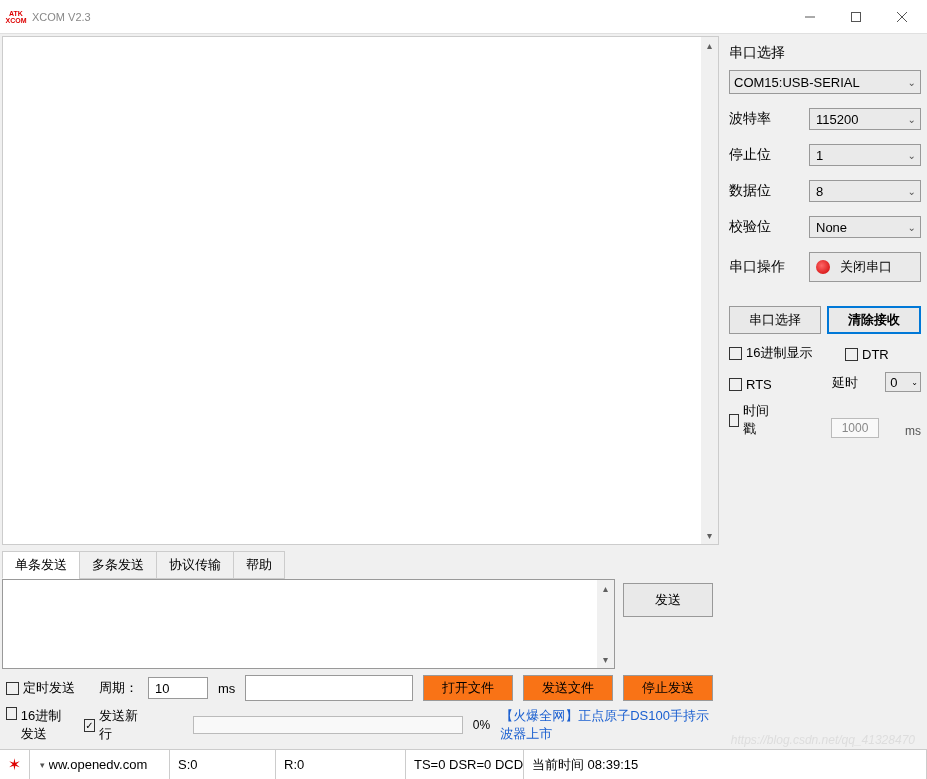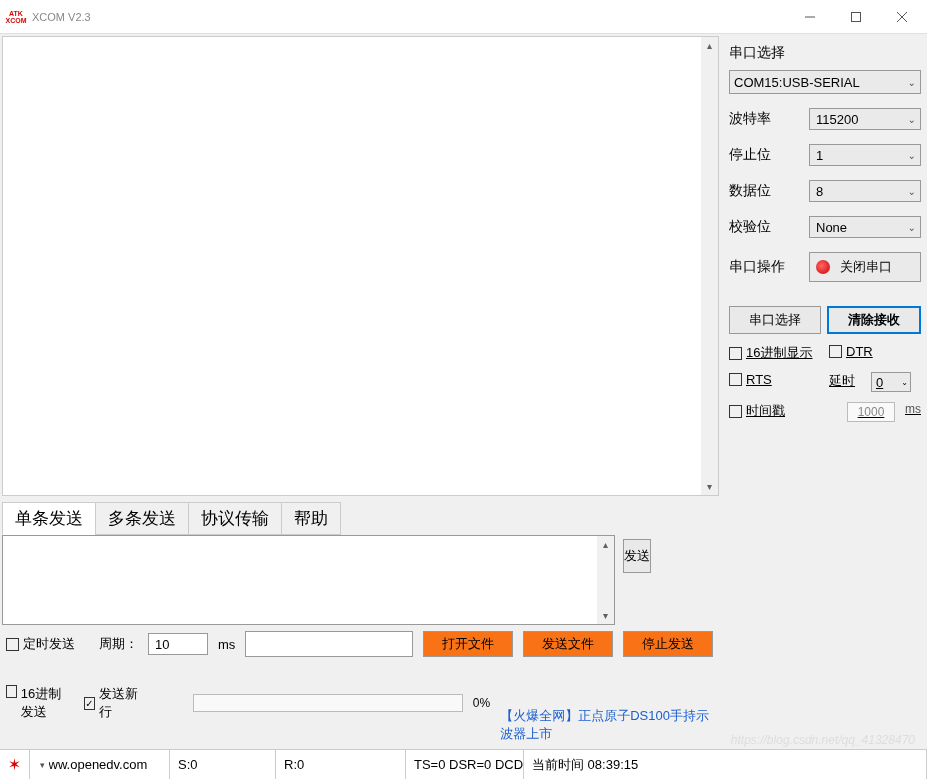--- a/index.html
+++ b/index.html
@@ -23,43 +23,43 @@
 .combo .arrow-dn { position: absolute; right: 4px; font-size: 10px; color: #555; }
 .row { display: flex; align-items: center; margin-bottom: 14px; }
 .row .lbl { width: 80px; font-size: 14px; }
 .row .sel { flex: 1; height: 22px; border: 1px solid #999; background: #eaeaea; display: flex; align-items: center; padding: 0 6px; position: relative; }
 .row .sel .arrow-dn { position: absolute; right: 4px; font-size: 10px; color: #555; }
 .op-btn { flex: 1; height: 30px; border: 1px solid #999; background: #eaeaea; display: flex; align-items: center; padding: 0 6px; cursor: pointer; }
 .red-dot { width: 14px; height: 14px; border-radius: 50%; background: radial-gradient(circle at 40% 40%, #f66, #c00); margin-right: 10px; }
 .btn-row { display: flex; gap: 6px; margin: 24px 0 10px 0; }
 .btn { flex: 1; height: 28px; border: 1px solid #999; background: #e9e9e9; display: flex; align-items: center; justify-content: center; cursor: pointer; }
 .btn.active { border: 2px solid #0078d7; font-weight: bold; }
-.chk-row { display: flex; align-items: flex-start; margin-bottom: 10px; gap: 6px; text-decoration: underline; }
+.chk-row { display: flex; align-items: flex-end; margin-bottom: 10px; gap: 22px; }
 .chk { width: 13px; height: 13px; border: 1px solid #333; margin-right: 4px; display: inline-flex; align-items: center; justify-content: center; font-size: 10px; }
 .chk.checked::after { content: "✓"; }
 .small-sel { width: 40px; height: 20px; border: 1px solid #999; background: #eaeaea; display: flex; align-items: center; padding: 0 4px; position: relative; font-size: 12px;}
 .small-sel .arrow-dn { position: absolute; right: 2px; font-size: 8px; }
 .small-input { width: 48px; height: 20px; border: 1px solid #bbb; background: #f9f9f9; text-align: center; color: #888; font-size: 12px; }
 .unit { margin-left: 4px; font-size: 12px; color: #555; }
 .tabs { display: flex; margin: 6px 0 0 2px; }
-.tab { padding: 4px 12px; background: #f0f0f0; border: 1px solid #ccc; margin-right: -1px; cursor: pointer; font-size: 17px;}
+.tab { padding: 4px 12px; background: #f0f0f0; border: 1px solid #ccc; margin-right: -1px; cursor: pointer; font-size: 13px;}
 .tab.active { background: #fff; border-bottom: 1px solid #fff; }
 .send-region { display: flex; padding: 0 6px 0 2px; gap: 8px; }
 .send-text { flex: 1; height: 90px; border: 1px solid #999; background: #fff; position: relative; }
 .send-text .scroll { position: absolute; right: 0; top: 0; bottom: 0; width: 17px; background: #f0f0f0; display: flex; flex-direction: column; }
-.side-btns { width: 90px; display: flex; flex-direction: row; gap: 8px; padding-top: 4px;}
+.side-btns { width: 90px; display: flex; flex-direction: column; gap: 8px; padding-top: 4px;}
 .sbtn { height: 34px; border: 1px solid #999; background: #e9e9e9; display: flex; align-items: center; justify-content: center; cursor: pointer; }
 .options-row { display: flex; align-items: center; padding: 6px 6px 4px 6px; gap: 10px; }
 .period-input { width: 60px; height: 22px; border: 1px solid #999; padding: 0 6px; background: #fff; }
 .filepath { flex: 1; height: 26px; border: 1px solid #999; background: #fff; }
 .file-btn { width: 90px; height: 26px; border: 1px solid #999; background: #f97316; display: flex; align-items: center; justify-content: center; cursor: pointer; }
 .options-row2 { display: flex; align-items: center; padding: 2px 6px 6px 6px; gap: 10px; }
 .progress { width: 330px; height: 18px; border: 1px solid #bbb; background: #f9f9f9; }
 .pct { font-size: 12px; }
-.promo { color: #1a5fd0; font-size: 13px; margin-top: 44px; }
+.promo { color: #1a5fd0; font-size: 13px; }
 .statusbar { height: 30px; background: #fff; border-top: 1px solid #ccc; display: flex; align-items: center; }
 .statusbar .cell { border-right: 1px solid #ccc; padding: 0 8px; height: 100%; display: flex; align-items: center; }
 .gear { color: #d00; font-size: 16px; }
 .dd-arr { font-size: 9px; margin-left: 2px; color: #555;}
 .watermark { position: absolute; right: 12px; bottom: 32px; color: #ddd; font-size: 12px; pointer-events: none; font-style: italic;}
 </style>
 </head>
 <body>
 
 <div class="titlebar">

